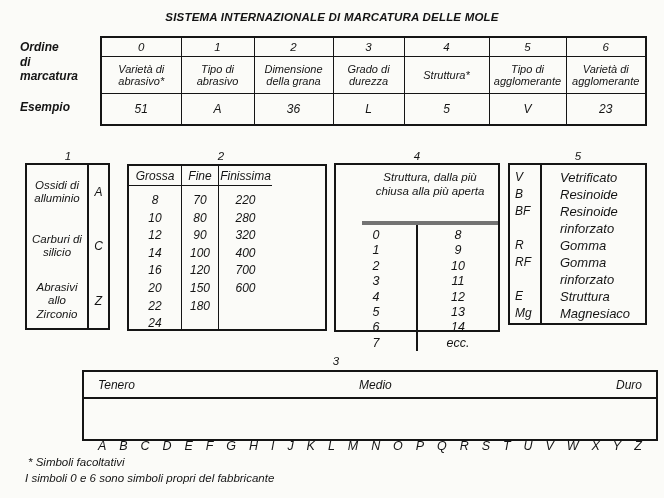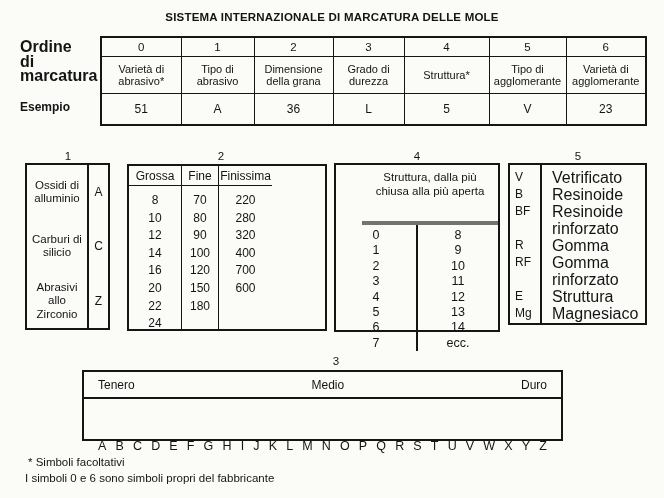--- a/index.html
+++ b/index.html
@@ -4,32 +4,32 @@
 <style>
   html,body{margin:0;padding:0;}
   body{
     width:664px;height:498px;
     background:#fbfbf8;
     font-family:"Liberation Sans","DejaVu Sans",sans-serif;
     color:#141414;
     position:relative;
     overflow:hidden;
   }
-  .page{position:absolute;inset:0;}
+  .page{position:absolute;inset:0;font-style:italic;}
 
   
   .title{
     position:absolute;top:11px;left:0;width:664px;
     text-align:center;font-weight:bold;font-size:11.5px;letter-spacing:.2px;
   }
 
   
   .order-label{
     position:absolute;left:20px;top:40px;
-    font-weight:bold;font-size:16px;line-height:14.5px;
+    font-weight:bold;font-size:12px;line-height:14.5px;
   }
   .esempio-label{
     position:absolute;left:20px;top:100px;
     font-weight:bold;font-size:12px;
   }
 
   
   table.top-table{
     position:absolute;left:100px;top:36px;
     border-collapse:collapse;table-layout:fixed;
@@ -100,25 +100,25 @@
     position:absolute;left:508px;top:163px;width:139px;height:162px;
     border:2px solid #151515;display:flex;flex-direction:column;
     box-sizing:border-box;padding:4px 0 2px 0;
   }
   .s5-row{display:flex;align-items:flex-start;flex:0 0 auto;}
   .s5-code{
     width:30px;flex:0 0 30px;text-align:left;padding-left:5px;
     font-size:12px;line-height:17px;box-sizing:border-box;
   }
   .s5-divider{position:absolute;left:540px;top:163px;height:162px;width:2px;background:#151515;}
-  .s5-name{padding-left:12px;font-size:16px;line-height:17px;width:92px;}
+  .s5-name{padding-left:20px;font-size:13px;line-height:17px;width:92px;}
 
   
   .s3{
-    position:absolute;left:82px;top:370px;width:481px;height:71px;
+    position:absolute;left:82px;top:370px;width:576px;height:71px;
     border:2px solid #151515;display:flex;flex-direction:column;
     box-sizing:border-box;
     gap:40px;
   }
   .s3-head{
     display:flex;justify-content:space-between;align-items:center;
     border-bottom:2px solid #151515;height:25px;
     padding:0 14px;font-size:12px;flex:0 0 auto;
   }
   .s3-letters{

